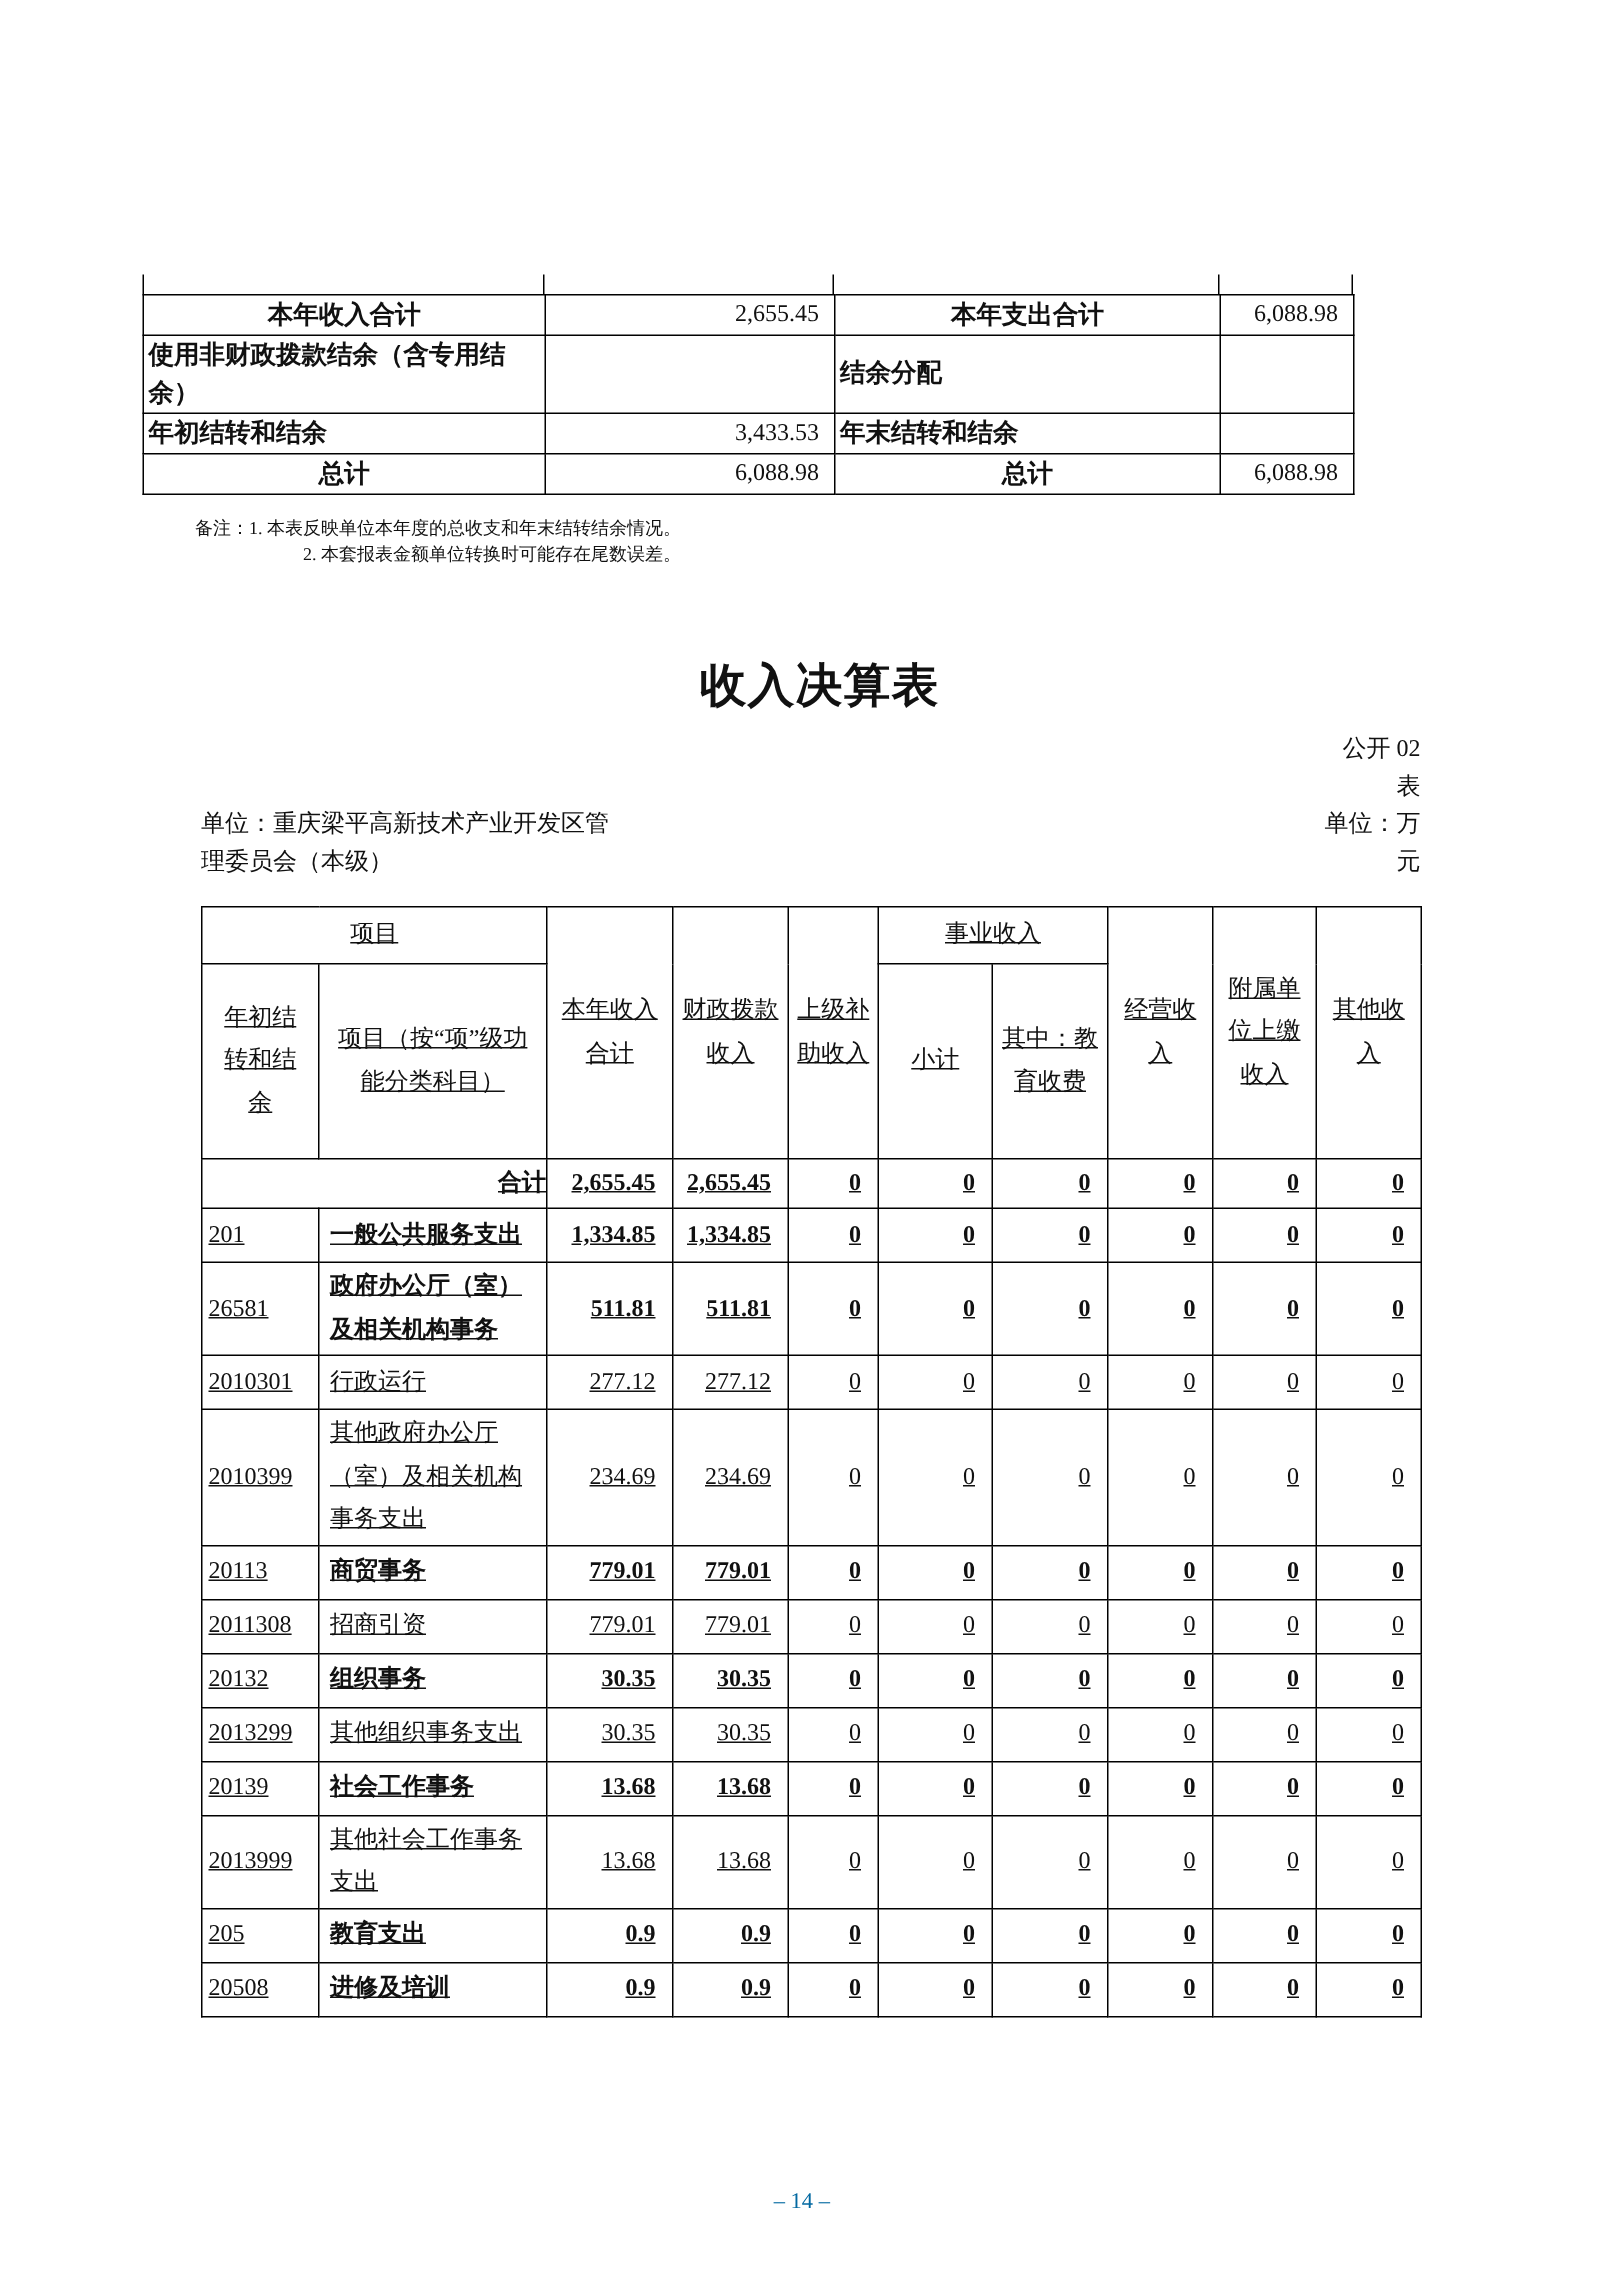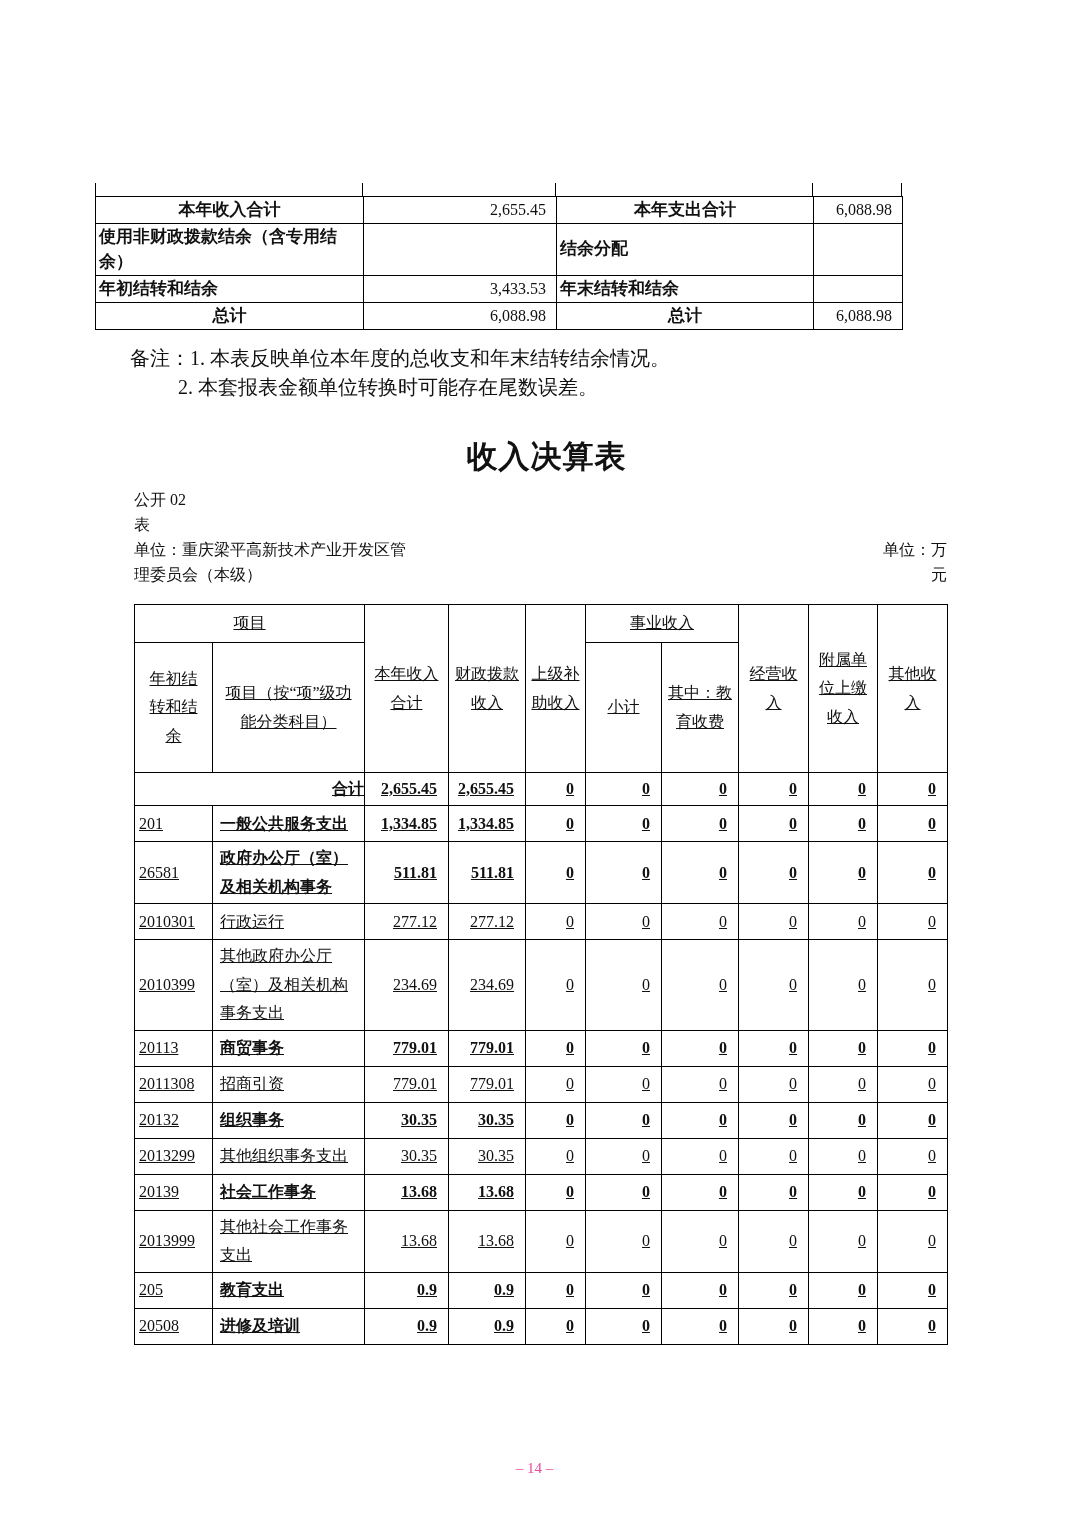--- a/index.html
+++ b/index.html
@@ -42,22 +42,23 @@
   .summary-table td.a-left   { text-align: left; padding-left: 3px; padding-right: 10px; }
   .summary-table td.a-right  { text-align: right; padding-right: 10px; }
   .summary-table td.num { font-size: 16px; font-weight: normal; }
   .b { font-weight: bold; }
 
   
   .remarks {
     position: absolute;
     left: 130px;
     top: 344px;
-    font-size: 20px;
+    font-size: 12px;
     line-height: 1.45;
+    text-align: right;
   }
   .remarks-line2 { padding-left: 48px; }
 
   
   .doc-title {
     position: absolute;
     top: 436px;
     left: 12px;
     width: 100%;
     text-align: center;
@@ -65,21 +66,21 @@
     font-weight: bold;
     letter-spacing: 1px;
   }
 
   
   .doc-code {
     position: absolute;
     left: 134px;
     top: 488px;
     width: 813px;
-    text-align: left;
+    text-align: right;
     font-size: 16px;
     line-height: 1.55;
   }
   .unit-row {
     position: absolute;
     left: 134px;
     top: 538px;
     width: 813px;
     display: flex;
     justify-content: space-between;
@@ -127,21 +128,21 @@
   .income-table td.val { text-align: right; padding: 2px 11px 2px 2px; }
 
   
   .page-number {
     position: absolute;
     top: 1460px;
     left: 0;
     width: 100%;
     text-align: center;
     font-size: 15px;
-    color: #ec4899;
+    color: #0369a1;
   }
 </style>
 </head>
 <body>
 
 <div class="page">
 
   <div class="stub" style="left:95px"></div>
   <div class="stub" style="left:362px"></div>
   <div class="stub" style="left:555px"></div>

